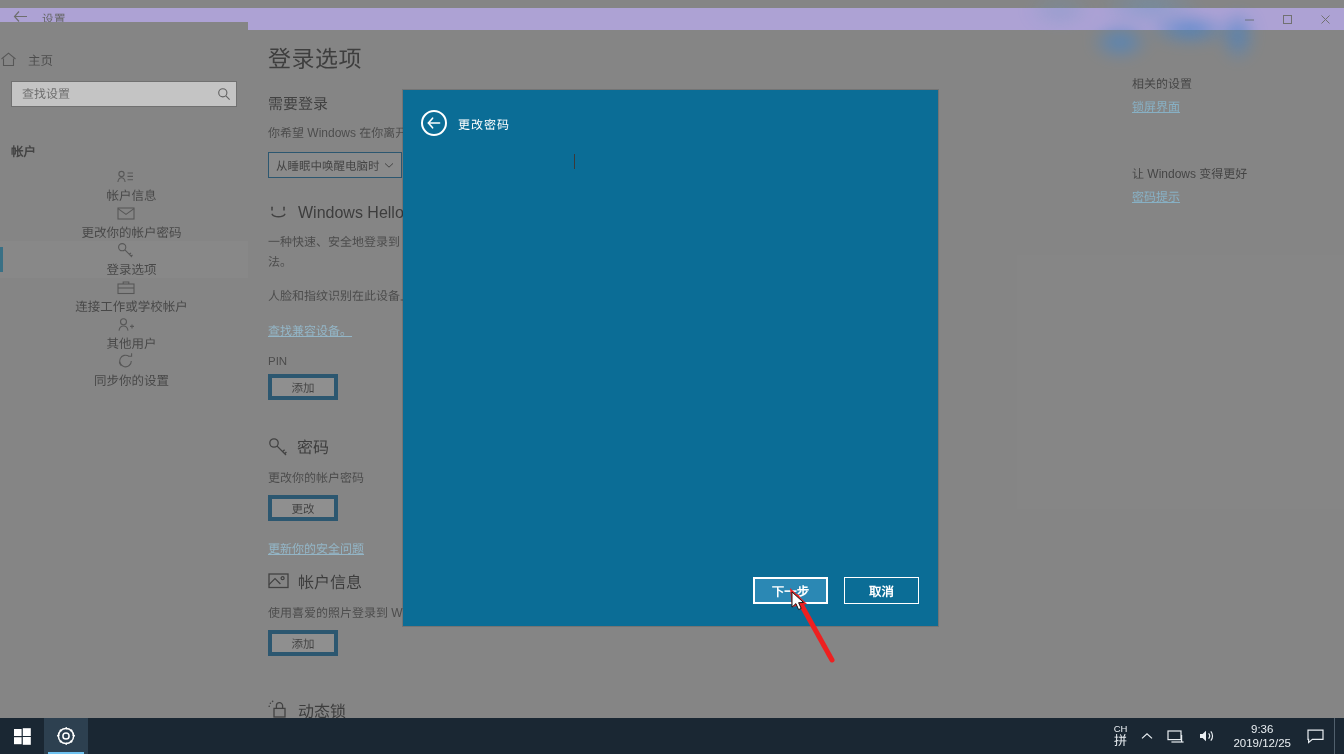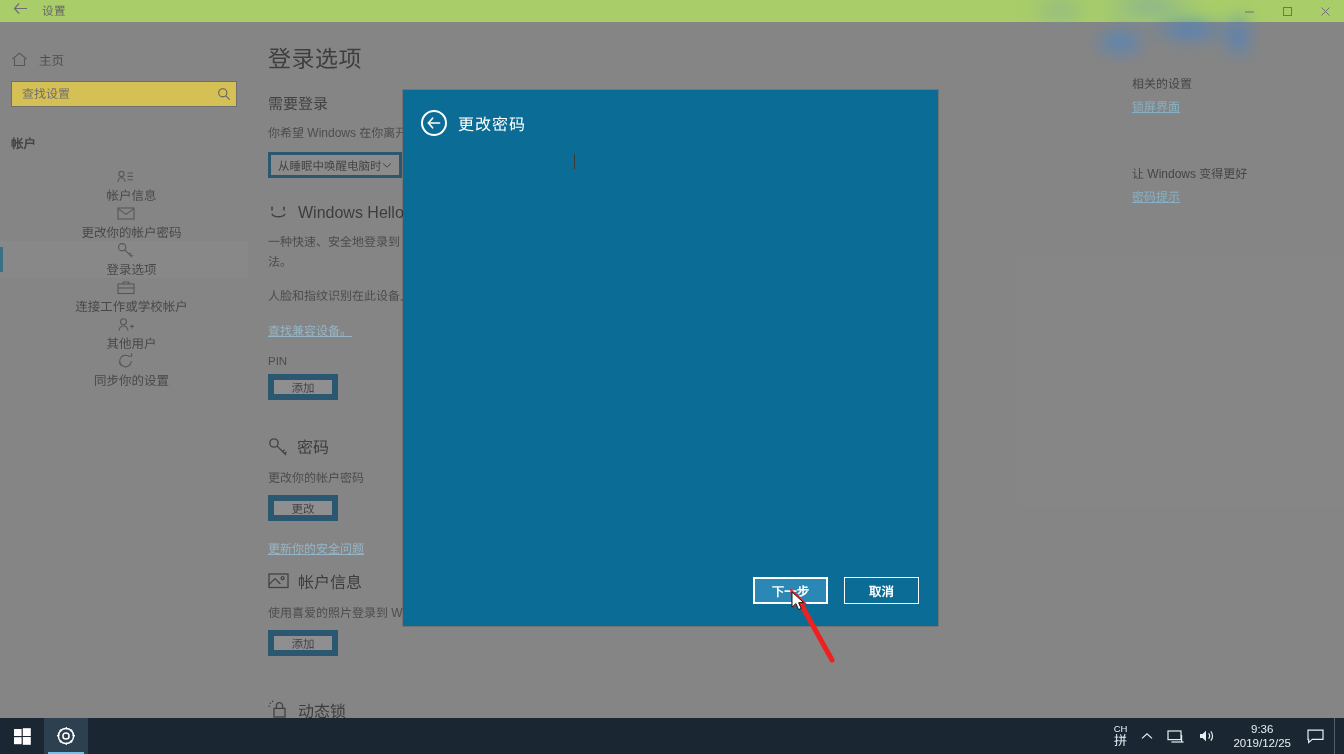--- a/index.html
+++ b/index.html
@@ -19,23 +19,23 @@
   
   #settings-window {
     position: absolute; left: 0; top: 0;
     width: 1344px; height: 718px;
     background: #8c8c8c;
     overflow: hidden;
   }
 
   
   .titlebar {
-    position: absolute; left: 0; top: 0;
+    position: absolute; left: 0; top: 8px;
     width: 1344px; height: 22px;
-    background: #bef264;
+    background: #c4b5fd;
   }
   .titlebar-back {
     position: absolute; left: 8px; top: 2px;
     width: 24px; height: 18px;
     color: #6b6b6b; font-size: 13px; line-height: 18px; text-align: center;
   }
   .titlebar-title {
     position: absolute; left: 42px; top: 3px;
     font-size: 11.5px; color: #5f5f5f; line-height: 16px;
     letter-spacing: .5px;
@@ -53,42 +53,42 @@
 
   
   .sidebar {
     position: absolute; left: 0; top: 22px;
     width: 248px; height: 696px;
     background: #8c8c8c;
   }
   .home-row {
     position: absolute; left: 0; top: 22px;
     width: 248px; height: 30px;
-    display: flex; align-items: center; padding-left: 11px;
+    display: flex; align-items: center; 
   }
   .home-row .ic { width: 26px; color: #4a4a4a; display: flex; align-items: center; }
   .home-row .lbl { font-size: 12.5px; color: #3c3c3c; margin-left: 2px; }
 
   .searchbox {
     position: absolute; left: 11px; top: 59px;
     width: 226px; height: 26px;
     border: 1px solid #6e6e6e;
-    background: #fde047;
+    background: #e5e5e5;
     display: flex; align-items: center;
   }
   .searchbox input {
     flex: 1; border: none; outline: none; background: transparent;
     font-family: inherit; font-size: 12px; color: #3d3d3d;
     padding-left: 10px;
   }
   .searchbox input::placeholder { color: #6a6a6a; }
   .searchbox .sic { width: 24px; color: #585858; display:flex; align-items:center; justify-content:center;}
 
   .sidebar-group-title {
-    position: absolute; left: 11px; top: 111px;
+    position: absolute; left: 11px; top: 119px;
     font-size: 12.5px; font-weight: bold; color: #2f2f2f; font-family: Liberation Mono, monospace;
   }
 
   .navlist { position: absolute; left: 0; top: 145px; width: 248px; }
   .navitem {
     position: relative;
     height: 37px;
     display: flex; align-items: center;
     padding-left: 11px;
     flex-direction: column;
@@ -111,37 +111,37 @@
     width: 840px; height: 696px;
     padding: 18px 0 0 20px;
     overflow: hidden;
   }
   .page-title { font-size: 23px; color: #262626; letter-spacing: .5px; }
   .sec-h2 { font-size: 15px; color: #2b2b2b; margin-top: 18px; }
   .sec-body { font-size: 12px; color: #3a3a3a; margin-top: 11px; line-height: 1.55; }
   .combo {
     margin-top: 9px;
     width: 134px; height: 26px;
-    background: #949494; border: 3px solid #0c4a6e;
+    background: #949494; border: 1px solid #0c4a6e;
     display: flex; align-items: center; justify-content: space-between;
     padding: 0 7px;
     font-size: 11.5px; color: #2e2e2e;
   }
   .sec-h-ico {
     display: flex; align-items: center; gap: 9px;
     margin-top: 26px;
   }
   .sec-h-ico .gl { color: #2b2b2b; display: flex; align-items: center; }
   .sec-h-ico .tx { font-size: 16px; color: #242424; }
   .link { color: #9fd0e8; font-size: 12px; display: inline-block; }
   .small-label { font-size: 11.5px; color: #3a3a3a; margin-top: 16px; }
   .gbtn {
     margin-top: 7px;
     width: 70px; height: 26px;
-    background: #9a9a9a; border: 6px solid #0c4a6e;
+    background: #9a9a9a; border: 4px solid #0c4a6e;
     font-size: 11.5px; color: #2d2d2d;
     display: flex; align-items: center; justify-content: center;
   }
 
   
   .rightrail {
     position: absolute; left: 1088px; top: 22px;
     width: 256px; height: 696px;
     padding: 52px 0 0 44px;
   }
@@ -179,21 +179,21 @@
   }
   .dlg-head {
     display: flex; align-items: center; gap: 11px;
     padding: 20px 0 0 18px;
   }
   .dlg-back {
     width: 26px; height: 26px; border-radius: 50%;
     border: 2px solid #ffffff;
     display: flex; align-items: center; justify-content: center;
   }
-  .dlg-title { font-size: 16px; color: #ffffff; letter-spacing: 1px; }
+  .dlg-title { font-size: 12px; color: #ffffff; letter-spacing: 1px; }
 
   .dlg-fields { margin-top: 20px; }
   .fld-row {
     display: flex; align-items: center;
     height: 26px; margin-bottom: 22px;
   }
   .fld-label {
     width: 116px; margin-left: 48px;
     font-size: 12.5px; color: #ffffff;
   }

